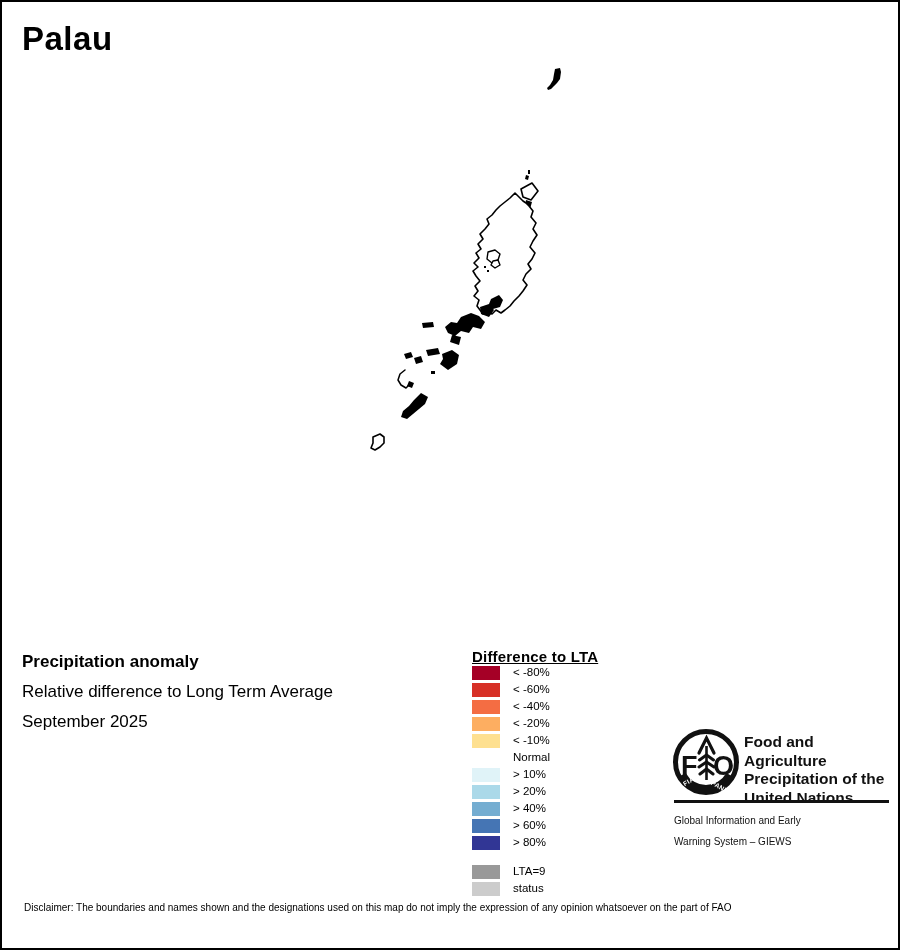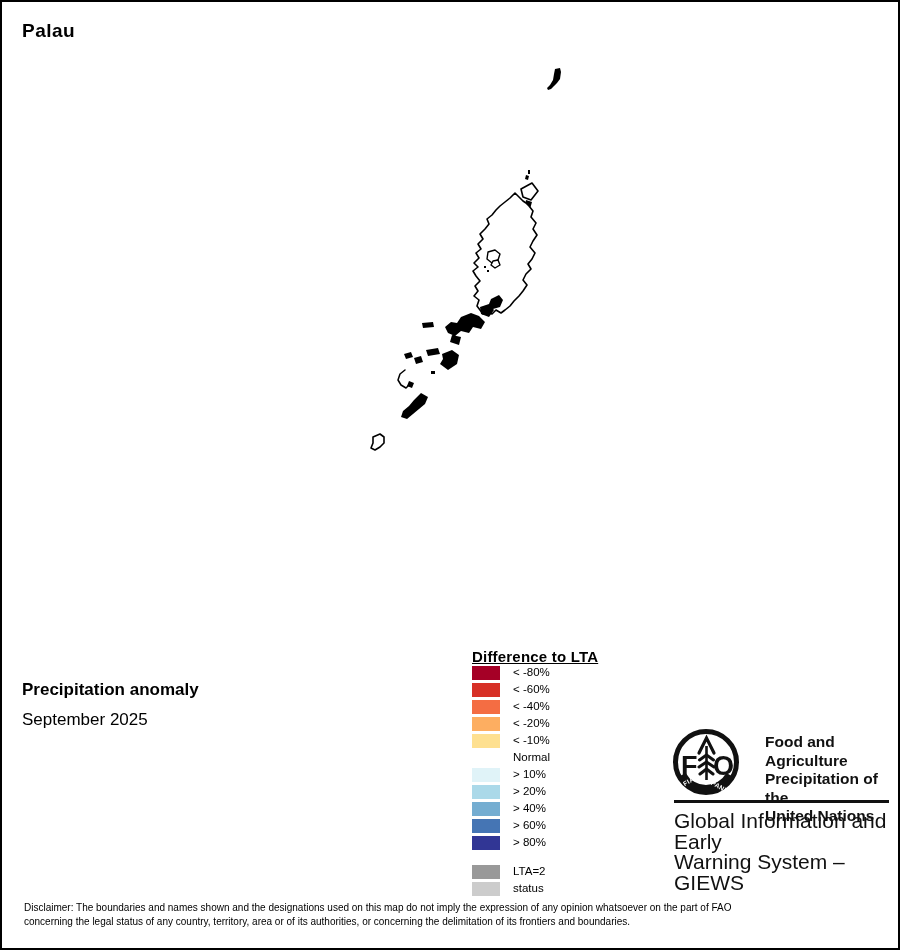--- a/index.html
+++ b/index.html
@@ -1,35 +1,35 @@
 <!DOCTYPE html>
 <html><head>
 <meta charset="utf-8">
 <style>
   html,body{margin:0;padding:0;background:#fff;}
   .page{position:relative;width:900px;height:950px;background:#fff;border:2px solid #000;box-sizing:border-box;overflow:hidden;font-family:"Liberation Sans",sans-serif;color:#000;}
   .abs{position:absolute;}
-  .map-title{left:20px;top:18px;font-size:19px;font-weight:bold;letter-spacing:.5px;}
+  .map-title{left:20px;top:18px;font-size:33px;font-weight:bold;letter-spacing:.5px;}
   .map-svg{left:340px;top:40px;width:240px;height:430px;}
 
   .info{left:20px;top:650px;}
-  .info-heading{font-size:17px;font-weight:bold;height:30px;margin-top:28px;}
+  .info-heading{font-size:17px;font-weight:bold;height:30px;}
   .info-line{font-size:17px;height:30px;}
 
   .legend{left:470px;top:646px;}
   .legend-title{font-size:15px;font-weight:bold;text-decoration:underline;margin-bottom:1px;letter-spacing:.2px;}
   .legend-row{display:flex;align-items:flex-start;height:17px;}
   .legend-row.gap{margin-top:12px;}
   .swatch{display:inline-block;width:28px;height:14px;flex:0 0 28px;}
   .legend-label{margin-left:13px;font-size:11.5px;white-space:nowrap;}
 
   .logo-svg{left:670px;top:726px;width:68px;height:68px;}
-  .org-text{left:742px;top:731px;font-size:15.5px;font-weight:bold;line-height:18.5px;color:#111;margin-left:21px;}
+  .org-text{left:742px;top:731px;font-size:15.5px;font-weight:bold;line-height:18.5px;color:#111;}
   .divider{left:672px;top:798px;width:215px;height:3px;background:#111;}
-  .giews-text{left:672px;top:809px;font-size:21px;line-height:20.5px;color:#111;}
+  .giews-text{left:672px;top:809px;font-size:10px;line-height:20.5px;color:#111;}
 
   .disclaimer{left:22px;top:899px;font-size:10px;line-height:13.5px;width:870px;color:#000;}
 </style>
 </head>
 <body>
 
 <div class="page">
 
   <div class="abs map-title">Palau</div>
 
@@ -63,20 +63,21 @@
            M419 391 L426 395 L423 402 L417 407 L411 412 L405 417 L399 415 L401 409 L407 404 L412 398 Z"></path>
 
       <path fill="none" stroke="#000" stroke-width="1.5" d="M403 368 L398 372 L396 378 L399 383 L404 386 L408 382"></path>
 
       <path fill="#fff" stroke="#000" stroke-width="1.6" d="M371 435 L378 432 L382 435 L382 441 L378 445 L373 448 L369 446 L371 441 Z"></path>
     </g>
   </svg>
 
   <div class="abs info">
     <div class="info-heading">Precipitation anomaly</div>
+    <div class="info-line">Relative difference to Long Term Average</div>
     <div class="info-line">September 2025</div>
   </div>
 
   <div class="abs legend">
     <div class="legend-title">Difference to LTA</div>
     <div class="legend-row">
         <span class="swatch" style="background-color: rgb(165, 0, 38);"></span>
         <span class="legend-label">&lt; -80%</span>
       </div>
     <div class="legend-row">
@@ -114,21 +115,21 @@
     <div class="legend-row">
         <span class="swatch" style="background-color: rgb(69, 117, 180);"></span>
         <span class="legend-label">&gt; 60%</span>
       </div>
     <div class="legend-row">
         <span class="swatch" style="background-color: rgb(49, 54, 149);"></span>
         <span class="legend-label">&gt; 80%</span>
       </div>
     <div class="legend-row gap">
         <span class="swatch" style="background-color: rgb(153, 153, 153);"></span>
-        <span class="legend-label">LTA=2</span>
+        <span class="legend-label">LTA=9</span>
       </div>
     <div class="legend-row">
         <span class="swatch" style="background-color: rgb(204, 204, 204);"></span>
         <span class="legend-label">status</span>
       </div>
   </div>
 
   <svg class="abs logo-svg" viewBox="0 0 68 68" xmlns="http://www.w3.org/2000/svg">
     <circle cx="34" cy="34" r="30.5" fill="#fff" stroke="#111" stroke-width="5"></circle>
     <text x="9" y="47" font-family="Liberation Sans, sans-serif" font-size="27" font-weight="bold" fill="#111">F</text>
@@ -151,16 +152,15 @@
 
   <div class="abs divider"></div>
 
   <div class="abs giews-text">
     <div>Global Information and Early</div>
     <div>Warning System – GIEWS</div>
   </div>
 
   <div class="abs disclaimer">
     <div>Disclaimer: The boundaries and names shown and the designations used on this map do not imply the expression of any opinion whatsoever on the part of FAO</div>
-    <div>concerning the legal status of any country, territory, area or of its authorities, or concerning the delimitation of its frontiers and boundaries.</div>
   </div>
 
 </div>
 
 </body></html>

